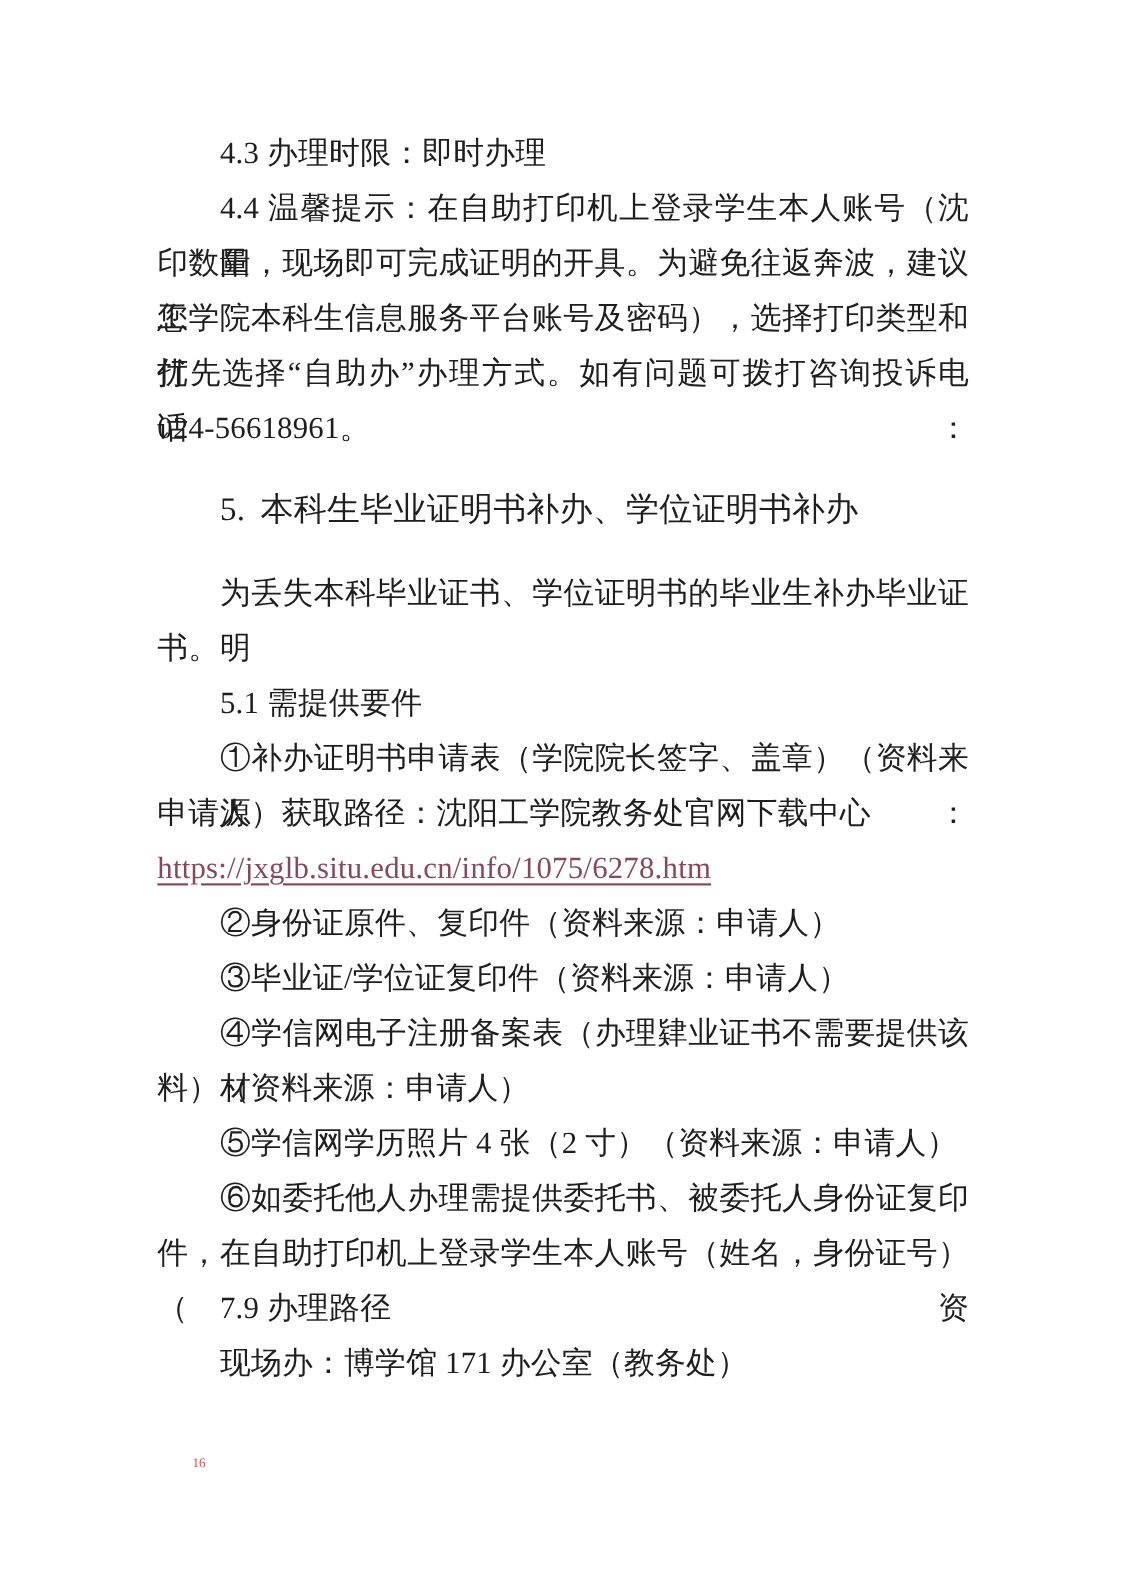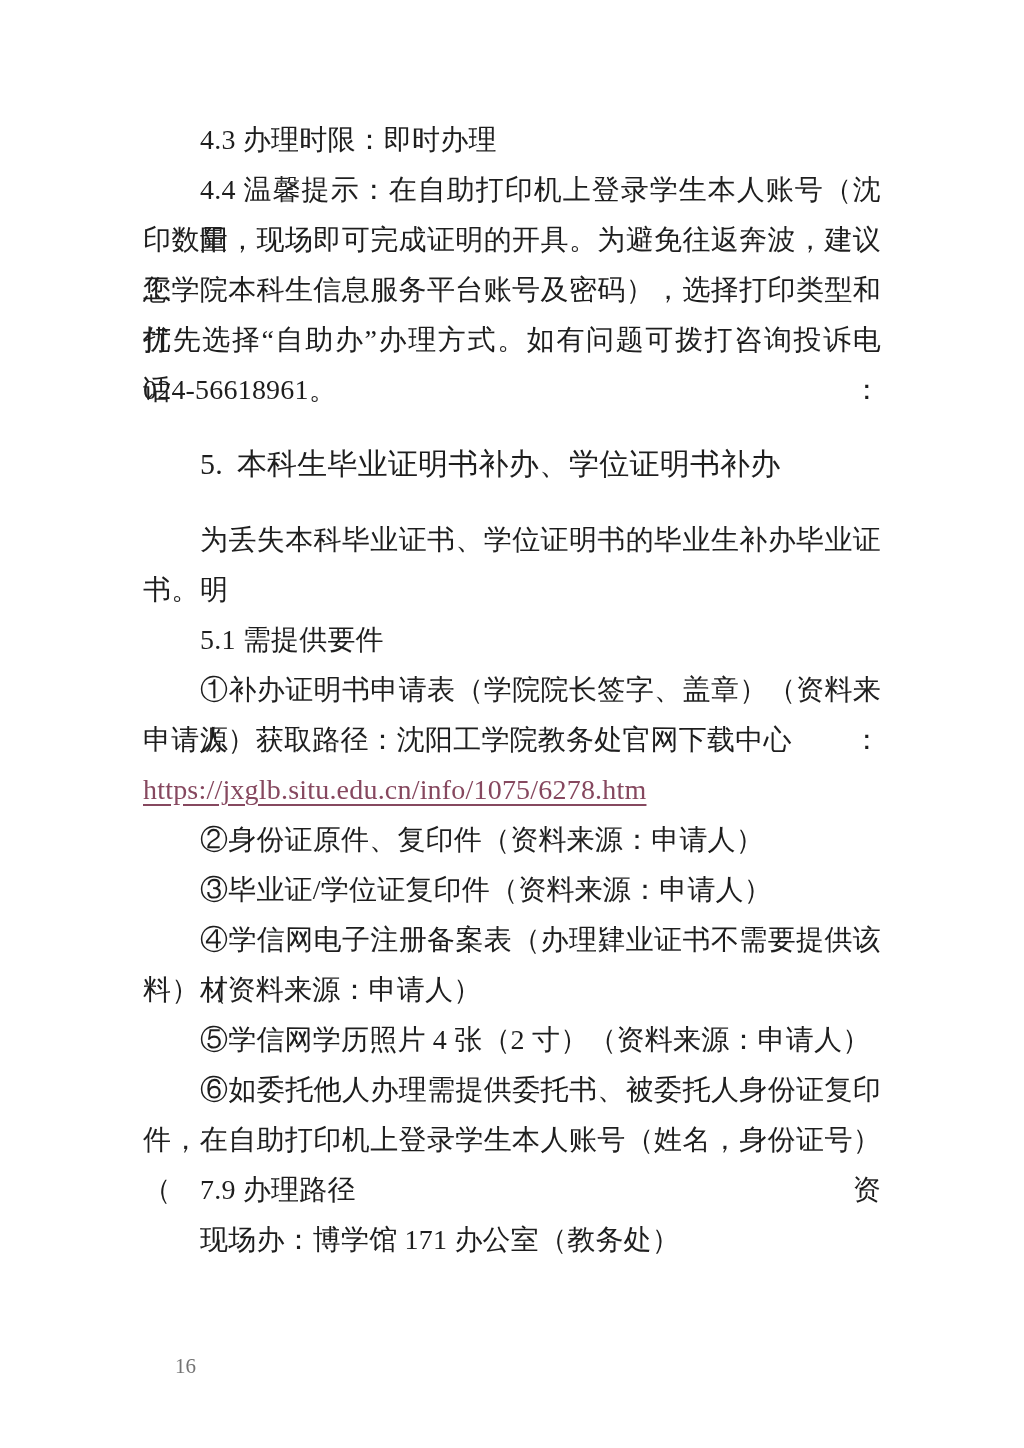--- a/index.html
+++ b/index.html
@@ -54,25 +54,24 @@
   .doc-link {
     color: var(--link-color);
     text-decoration: underline;
     text-decoration-color: var(--link-color);
     text-underline-offset: 5px;
     cursor: pointer;
   }
   .page-number {
     position: absolute;
     left: 175px; top: 1318px;
-    font-size: 21px;
+    font-size: 12px;
     line-height: 24px;
-    color: #737373;
+    color: #ef4444;
     font-family: "Liberation Serif", "DejaVu Serif", serif;
-    margin-top: 36px;
   }
 </style>
 </head>
 <body>
 
 <div class="page">
   <div class="content">
       <div class="line indent"><span class="bold">4.3 办理时限：</span><span>即时办理</span></div>
       <div class="line indent fill"><span class="bold">4.4 温馨提示：</span><span>在自助打印机上登录学生本人账号（沈阳</span></div>
       <div class="line fill"><span>印数量，现场即可完成证明的开具。为避免往返奔波，建议您</span></div>

